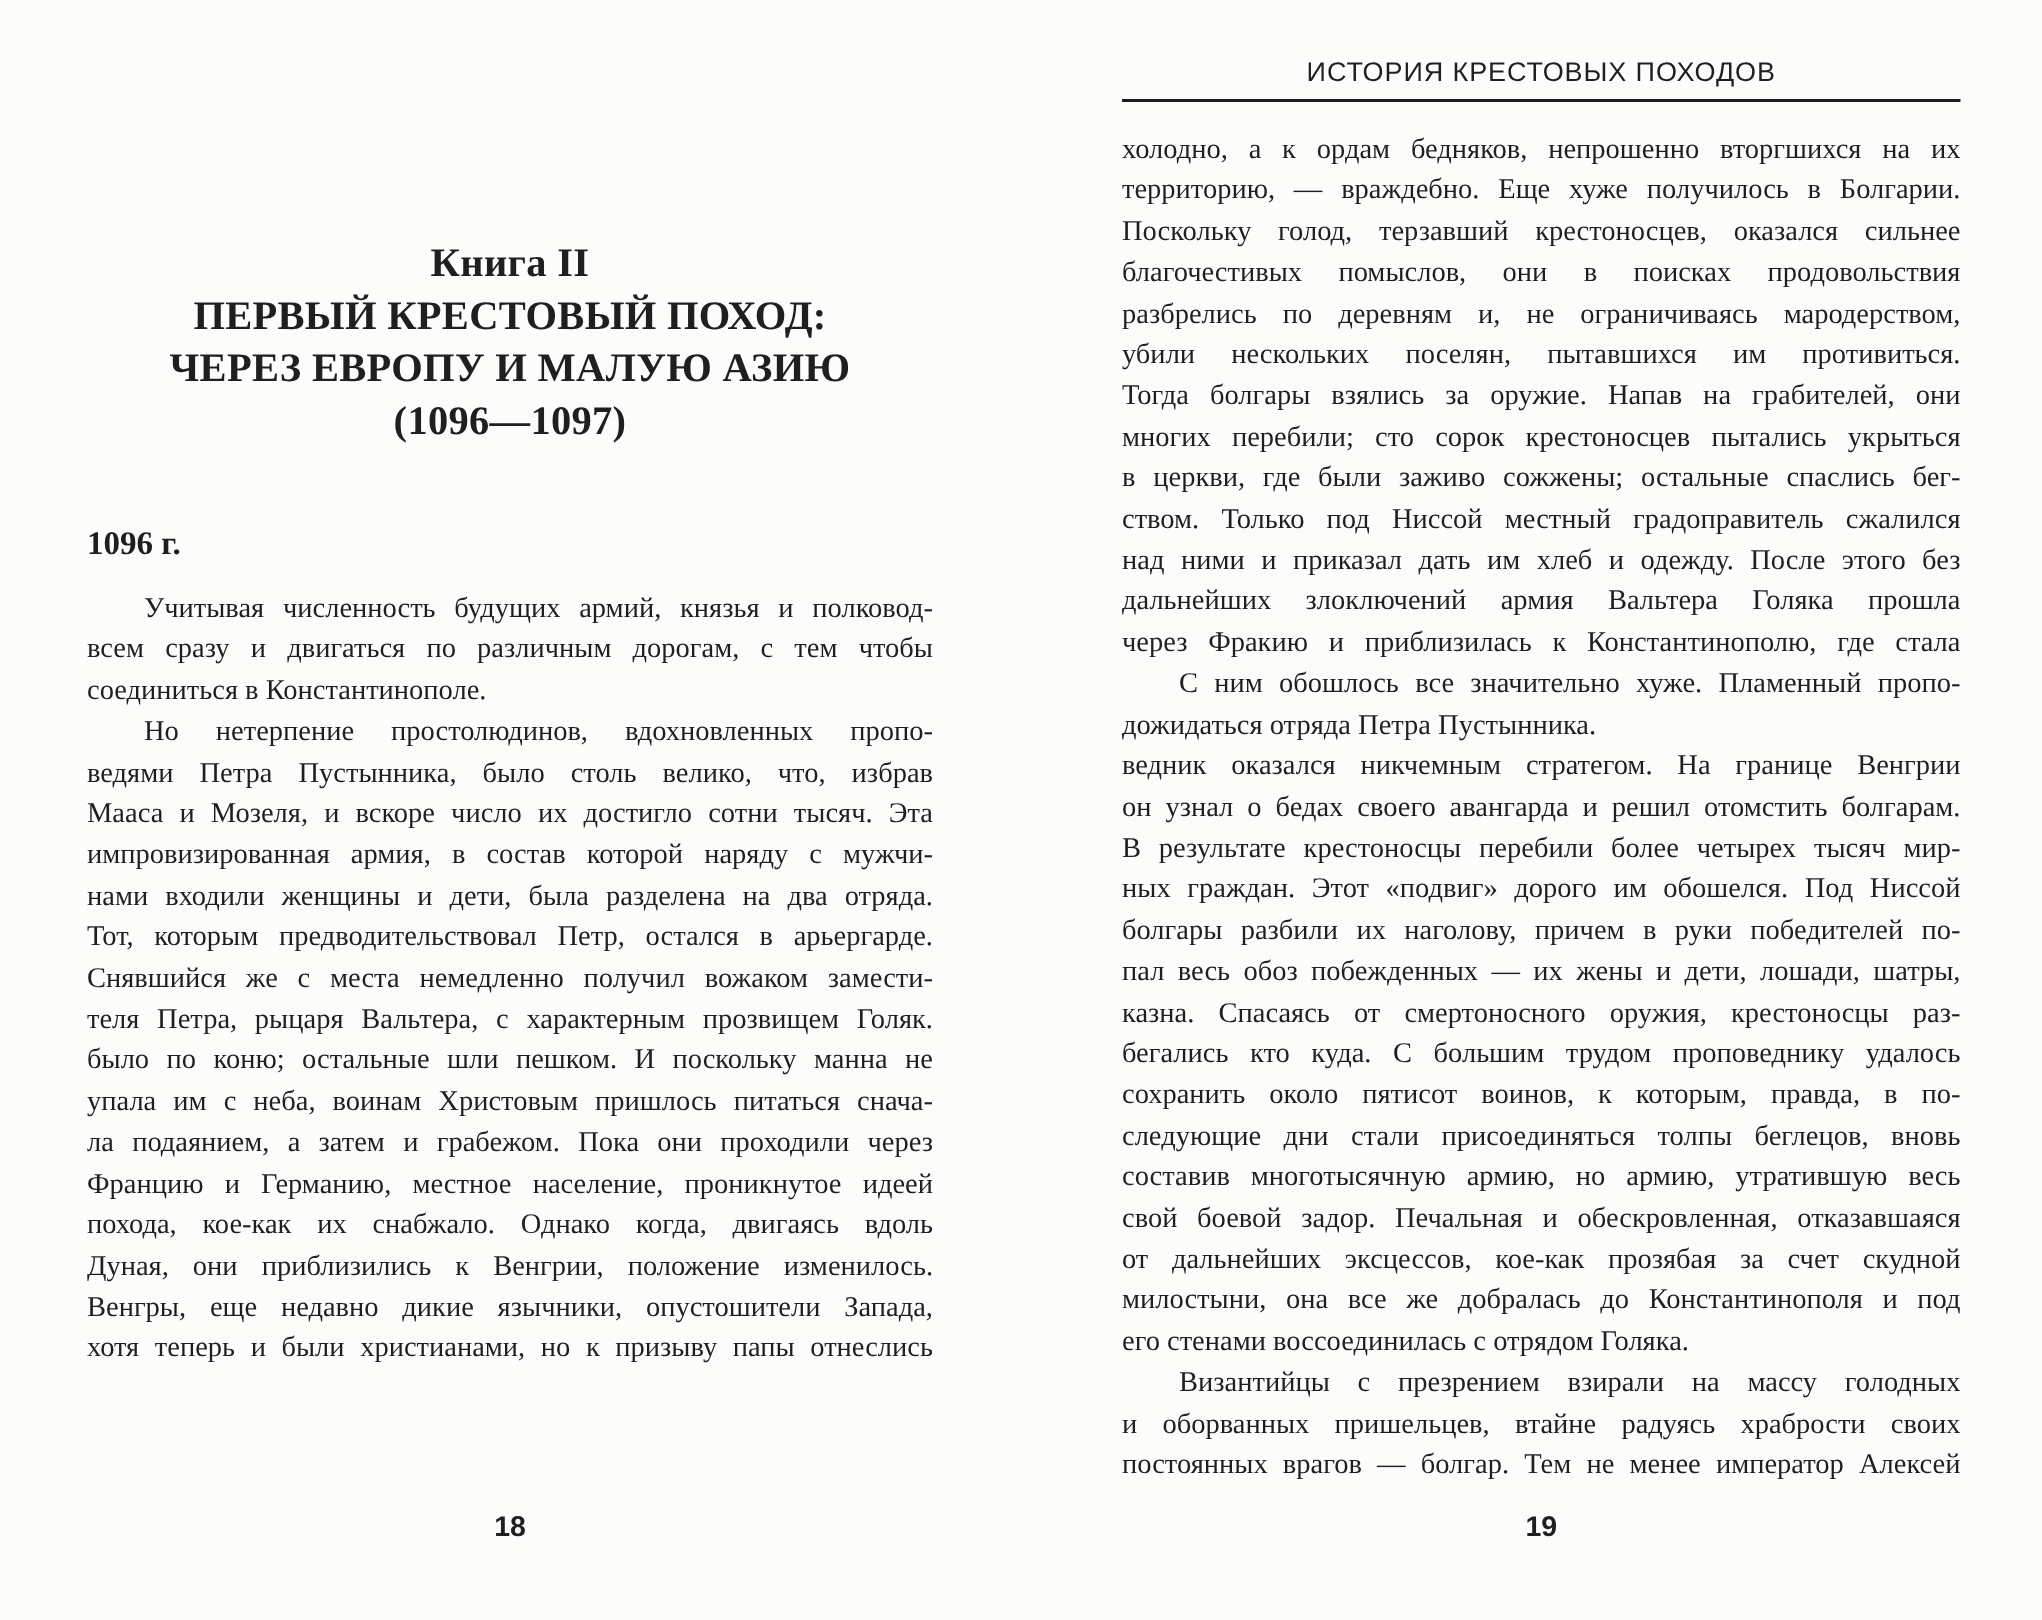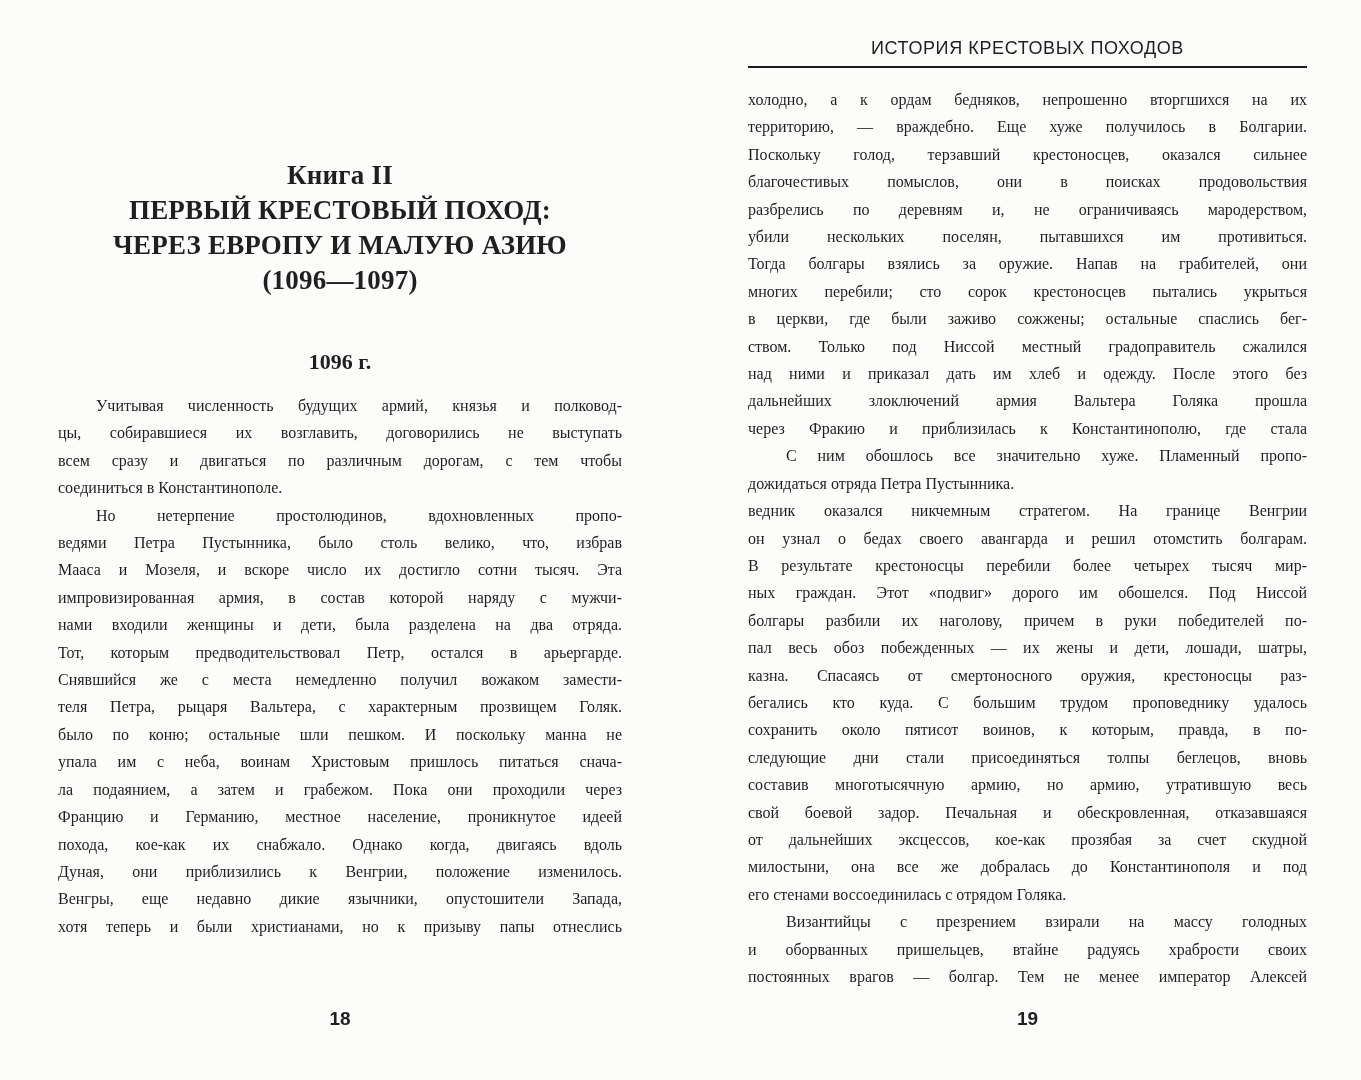--- a/index.html
+++ b/index.html
@@ -21,30 +21,30 @@
     top: 158px; left: 0; right: 0;
     text-align: center;
     font-weight: bold;
     font-size: 27px;
     line-height: 35px;
     letter-spacing: 0.2px;
   }
   .section-sub {
     position: absolute;
     top: 349px; left: 0; right: 0;
-    text-align: center;
+    text-align: left;
     font-weight: bold;
     font-size: 22px;
   }
   .body-block { position: absolute; left: 0; }
   .body-left  { top: 392px; width: 564px; }
   .body-right { top: 86px;  width: 559px; }
 
   .tline {
-    font-size: 16px;
+    font-size: 19px;
     line-height: 27.4px;
     text-align: justify;
     text-align-last: justify;
     white-space: normal;
   }
   .tline.pend  { text-align-last: left; }
   .tline.indent { text-indent: 38px; }
 
   .running-header {
     position: absolute;
@@ -77,21 +77,20 @@
   <div class="page-col col-left">
     <div class="chapter-heading">
       <div>Книга II</div>
       <div>ПЕРВЫЙ КРЕСТОВЫЙ ПОХОД:</div>
       <div>ЧЕРЕЗ ЕВРОПУ И МАЛУЮ АЗИЮ</div>
       <div>(1096—1097)</div>
     </div>
     <div class="section-sub">1096 г.</div>
     <div class="body-block body-left">
         <div class="tline indent">Учитывая численность будущих армий, князья и полковод-</div>
-        <div class="tline">цы, собиравшиеся их возглавить, договорились не выступать</div>
         <div class="tline">всем сразу и двигаться по различным дорогам, с тем чтобы</div>
         <div class="tline pend">соединиться в Константинополе.</div>
         <div class="tline indent">Но нетерпение простолюдинов, вдохновленных пропо-</div>
         <div class="tline">ведями Петра Пустынника, было столь велико, что, избрав</div>
         <div class="tline">Мааса и Мозеля, и вскоре число их достигло сотни тысяч. Эта</div>
         <div class="tline">импровизированная армия, в состав которой наряду с мужчи-</div>
         <div class="tline">нами входили женщины и дети, была разделена на два отряда.</div>
         <div class="tline">Тот, которым предводительствовал Петр, остался в арьергарде.</div>
         <div class="tline">Снявшийся же с места немедленно получил вожаком замести-</div>
         <div class="tline">теля Петра, рыцаря Вальтера, с характерным прозвищем Голяк.</div>

